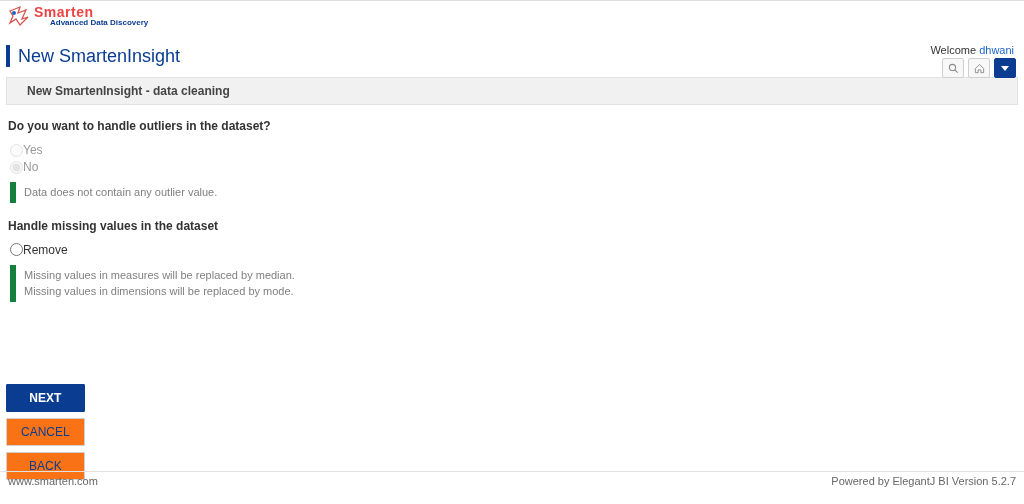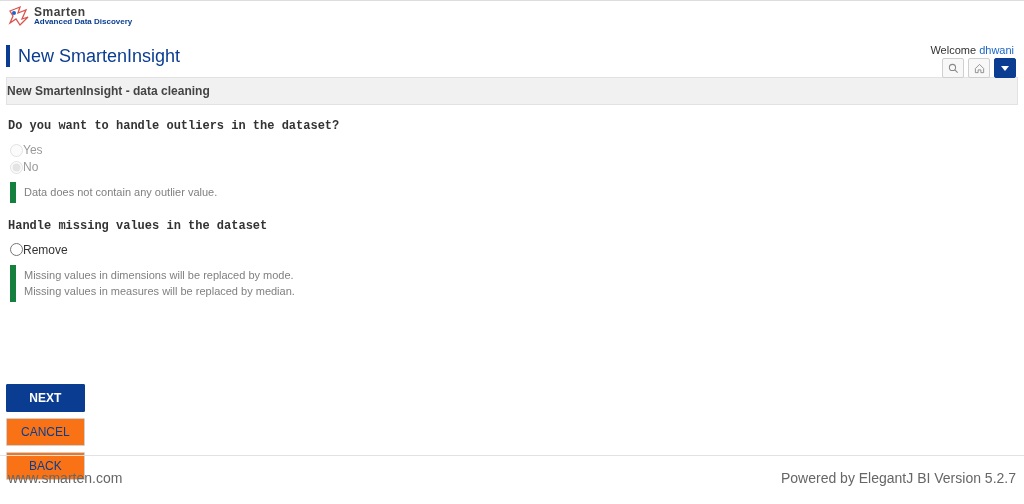--- a/index.html
+++ b/index.html
@@ -16,22 +16,22 @@
     .header {
       display: flex;
       justify-content: space-between;
       align-items: flex-start;
       padding: 2px 6px 0 6px;
       height: 32px;
     }
     .logo-block { display: flex; align-items: center; gap: 4px; padding-top:2px; }
     .logo-mark { width: 24px; height: 22px; position: relative; }
     .brand-text { line-height: 1; }
-    .brand-name { color: #404040; font-weight: bold; font-size: 12px; letter-spacing: 0.5px; }
-    .brand-tag { color: #0a3d91; font-size: 8px; display:block; font-weight:bold; }
+    .brand-name { color: #ef4444; font-weight: bold; font-size: 14px; letter-spacing: 0.5px; }
+    .brand-tag { color: #0a3d91; font-size: 8px; display:block; font-weight:bold;margin-left:16px; }
     .header-right { text-align: right; }
     .welcome { font-size: 11px; color:#333; padding: 0 4px 2px 0; margin-top: 41px; }
     .welcome .user { color: #1a66c7; }
     .toolbar { display: flex; justify-content: flex-end; gap: 4px; padding-right:2px; }
     .tb-btn {
       width: 22px; height: 20px;
       border: 1px solid #d0d0d0;
       background: #f8f8f8;
       border-radius: 2px;
       display:flex; align-items:center; justify-content:center;
@@ -47,27 +47,27 @@
     .page-title-bar .accent {
       width: 4px; height: 22px; background:#0a3d91; margin-right:8px;
     }
     .page-title {
       color:#0a3d91; font-size:18px; font-weight:400;
     }
     .content { padding: 0 6px; }
     .section-header {
       background:#f1f1f1;
       border:1px solid #e2e2e2;
-      padding: 6px 0;
+      padding: 6px 20px;
       font-weight:bold;
       font-size:12px;
       color:#444;
     }
     .form-area { padding: 14px 2px 0 2px; }
-    .question { font-weight:bold; font-size:12px; margin-bottom:10px;font-family:Liberation Mono, monospace; }
+    .question { font-weight:bold; font-size:12px; margin-bottom:10px; }
     .radio-row { display:flex; align-items:center; margin: 3px 0 3px 2px; font-size:12px; }
     .radio-row input[type=radio] { margin:0; }
     .radio-row.disabled { color:#999; }
     .radio-row.disabled input { opacity:0.6; }
     .info-box {
       border-left: 6px solid #15803d;
       padding: 2px 0 2px 8px;
       margin: 8px 0 16px 2px;
       color:#808080;
       font-size:11px;
@@ -85,25 +85,25 @@
       color:#0a3d91;
       font-size:12px;
       padding: 6px 14px;
       cursor:pointer;
       border-radius:1px;
     }
     .btn.primary {
       background:#0a3d91; color:#fff; border-color:#0a3d91; font-weight:bold;
     }
     .footer {
-      position:absolute; left:0; right:0; bottom:4px;
+      position:absolute; left:0; right:0; bottom:14px;
       border-top:1px solid #e2e2e2;
       display:flex; justify-content:space-between;
-      padding: 14px 8px;
-      font-size:14px; color:#666;
+      padding: 3px 8px;
+      font-size:11px; color:#666;
     }
     .footer a { color:#666; text-decoration:none; }
     .chevron-down {
       width:0; height:0; border-left:4px solid transparent; border-right:4px solid transparent; border-top:5px solid #fff;
     }
     svg { display:block; }
   </style>
 </head>
 <body>
 
@@ -166,22 +166,22 @@
     <div class="info-box">
       <span>Data does not contain any outlier value.</span>
     </div>
 
     <div class="question">Handle missing values in the dataset</div>
     <label class="radio-row">
       <input type="radio" name="missing" style="">
       <span>Remove</span>
     </label>
     <div class="info-box">
+      <div>Missing values in measures will be replaced by median.</div>
       <div>Missing values in dimensions will be replaced by mode.</div>
-      <div>Missing values in measures will be replaced by median.</div>
     </div>
   </div>
 </div>
 
 <div class="button-bar">
   <button class="btn primary">NEXT</button>
   <button class="btn">CANCEL</button>
   <button class="btn">BACK</button>
 </div>
 

